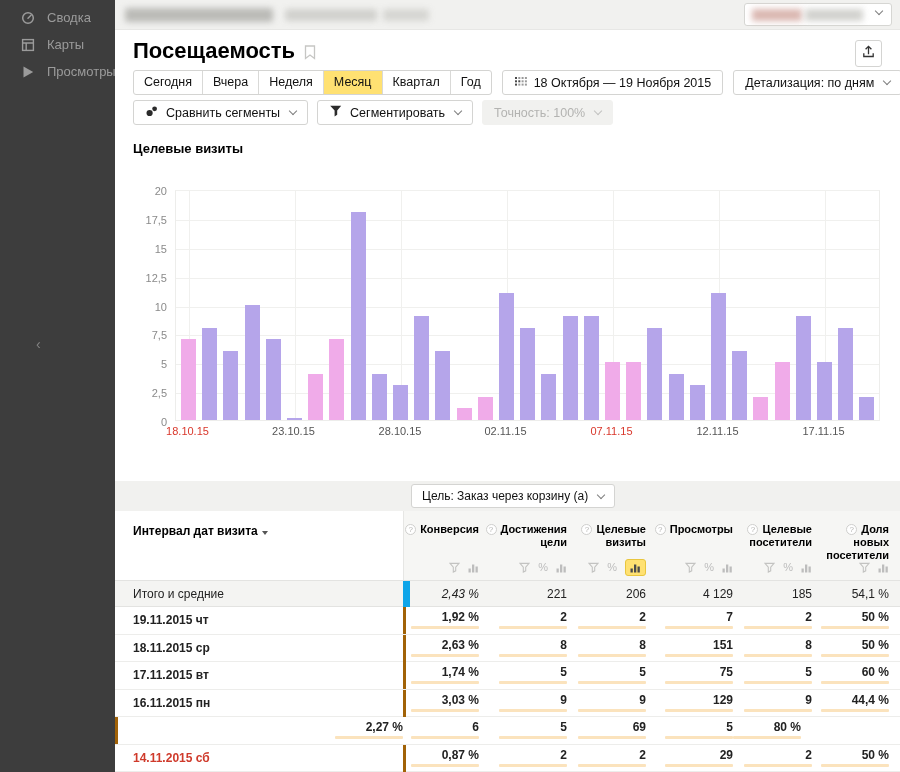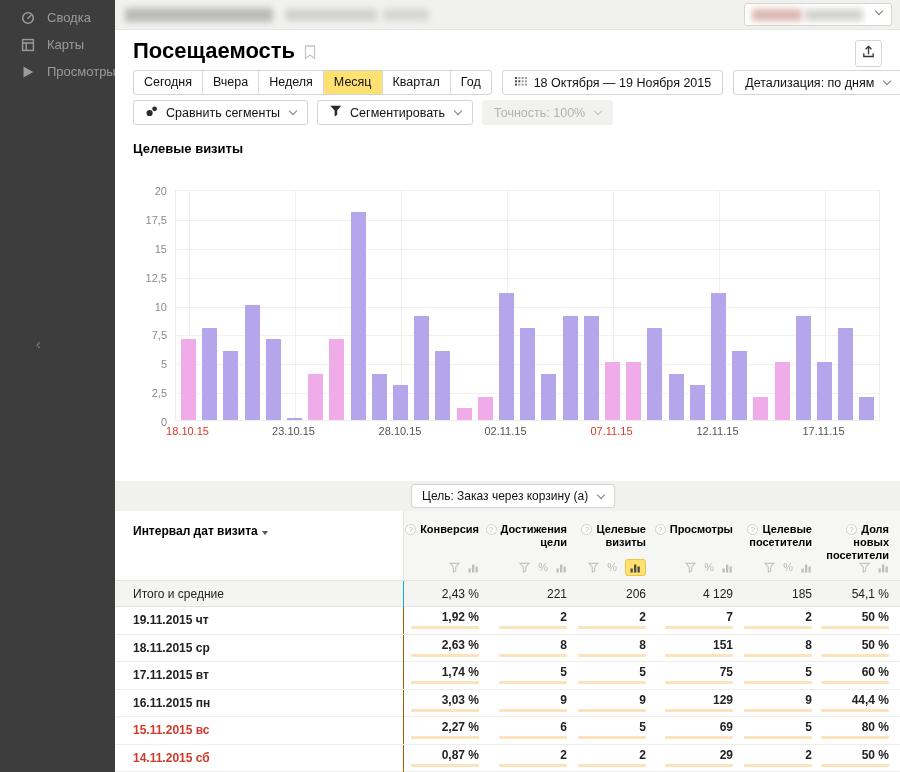--- a/index.html
+++ b/index.html
@@ -95,28 +95,28 @@
            color:#b4b4b2; font-size:8px; font-weight:normal; align-items:center; justify-content:center;
            margin-right:4px; vertical-align:1px; background:#fff; cursor:pointer; }
   .th-icons { margin-top:auto; display:flex; align-items:flex-end; gap:8px; }
   .th-icons .pct { font-size:11px; color:#bdbdbd; line-height:11px; cursor:pointer; }
   .icon-btn { display:inline-flex; cursor:pointer; }
   .sel-box { background:#ffe172; border:1px solid #e9c63e; border-radius:3px; padding:2px 4px; margin-bottom:-3px; }
 
   .totals { height:27px; background:#f4f4f2; border-top:1px solid #e3e3e1; border-bottom:1px solid #e3e3e1; }
   .totals .t-label { padding-left:18px; font-size:12px; line-height:26px; color:#222; }
   .totals .t-val { text-align:right; font-size:12px; line-height:26px; color:#222; }
-  .totals .t-val.first { border-left:1px solid #0ea5e9; }
+  .totals .t-val.first { border-left:7px solid #0ea5e9;font-style:italic; }
   .totals .t-val.last { padding-right:11px; }
 
   .row { height:27.5px; border-bottom:1px solid #ededeb;font-weight:bold; }
   .row .date { padding-left:18px; font-size:12px; line-height:27px; color:#222; cursor:pointer; }
   .row.weekend .date { color:#cf3a2b; }
   .cell { position:relative; }
-  .cell.first { border-left:1px solid #a16207; }
+  .cell.first { border-left:3px solid #a16207; }
   .num { display:block; text-align:right; font-size:12px; color:#222; padding-top:3px; line-height:14px; }
   .track { position:absolute; right:0; bottom:5px; width:68px; height:3px; background:#fbe3bd; border-radius:1px; }
   .cell.last .num { padding-right:11px; }
   .cell.last .track { right:11px; }
   .fill { height:3px; background:#f2a452; border-radius:1px; }
 </style>
 </head>
 <body>
 
 <div class="app">
@@ -557,21 +557,20 @@
             <div class="cell">
               <span class="num">9</span>
               <span class="track"><span class="fill" style="width:38%"></span></span>
             </div>
             <div class="cell last">
               <span class="num">44,4 %</span>
               <span class="track"><span class="fill" style="width:44%"></span></span>
             </div>
           </div>
           <div class="row tgrid weekend">
-            <div class="date">15.11.2015 вс</div>
             <div class="cell first">
               <span class="num">2,27 %</span>
               <span class="track"><span class="fill" style="width:38%"></span></span>
             </div>
             <div class="cell">
               <span class="num">6</span>
               <span class="track"><span class="fill" style="width:32%"></span></span>
             </div>
             <div class="cell">
               <span class="num">5</span>

